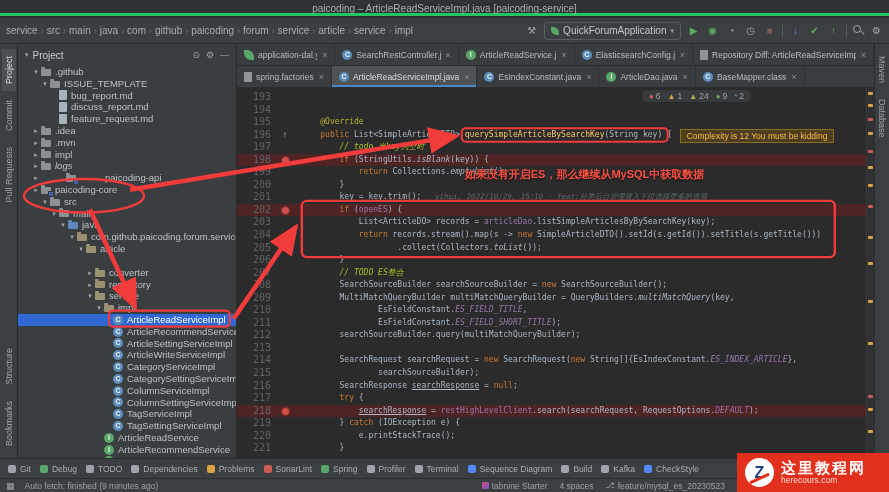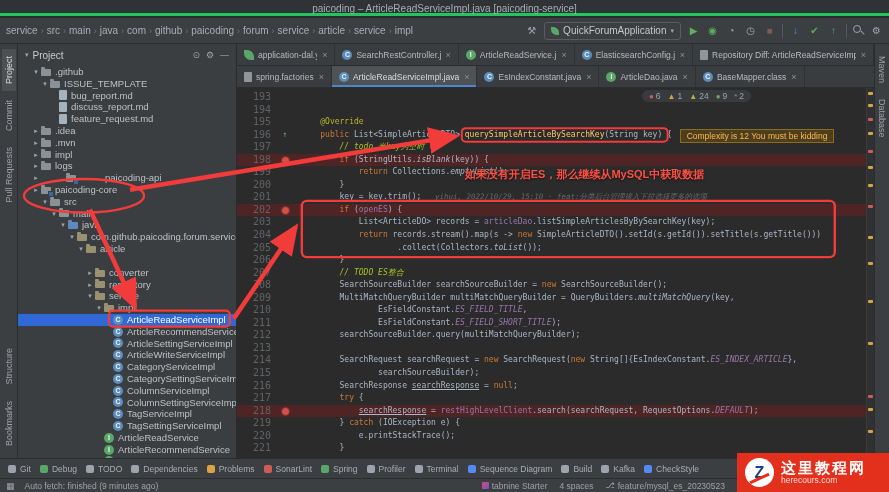--- a/index.html
+++ b/index.html
@@ -213,21 +213,21 @@
           <div class="trow" style="padding-left: 13px;">
             <span class="twisty">▸</span>
             <span class="ticon fico folder"></span>
             <span class="tlabel">.mvn</span>
           </div>
           <div class="trow" style="padding-left: 13px;">
             <span class="twisty">▸</span>
             <span class="ticon fico folder"></span>
             <span class="tlabel">impl</span>
           </div>
-          <div class="trow" style="padding-left: 13px;">
+          <div class="trow" style="padding-left: 13px; font-style: italic;">
             <span class="twisty">▸</span>
             <span class="ticon fico folder"></span>
             <span class="tlabel">logs</span>
           </div>
           <div class="trow" style="padding-left: 13px; gap: 25px;">
             <span class="twisty">▸</span>
             <span class="ticon fico module"></span>
             <span class="tlabel">paicoding-api</span>
           </div>
           <div class="trow" style="padding-left: 13px;">

